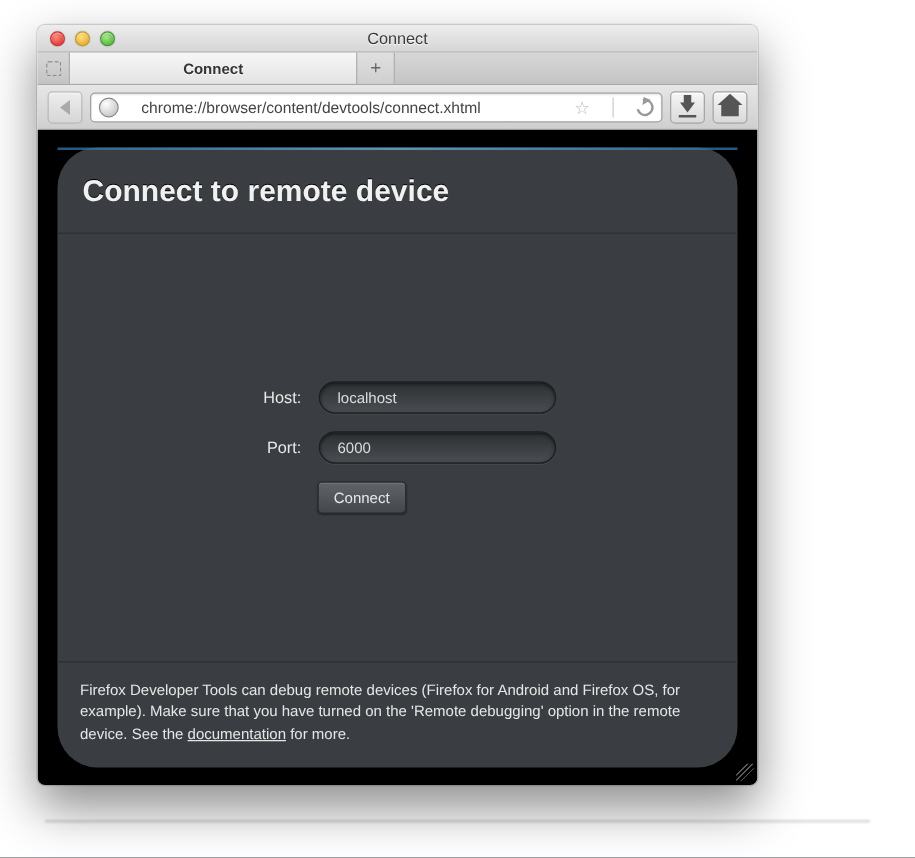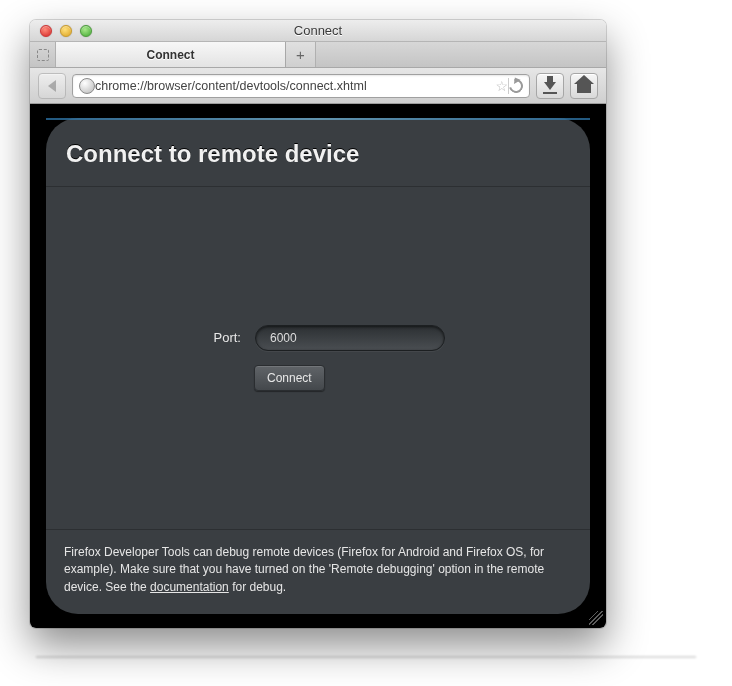--- a/index.html
+++ b/index.html
@@ -113,21 +113,21 @@
     border:1px solid #8a8a8a;
     position: relative;
   }
   .urlbar {
     flex:1; height:24px;
     background: #fff;
     border: 1px solid #a0a0a0;
     border-radius: 4px;
     display:flex; align-items:center;
     padding: 0 6px;
-    gap:0;
+    gap:18px;
     box-shadow: inset 0 1px 2px rgba(0,0,0,0.1);
     font-size: 12.5px;
     color:#444;
   }
   .urlbar .url-text { flex:1; white-space:nowrap; overflow:hidden; }
   .star-icon { color:#bbb; font-size:14px; }
   .divider { width:1px; height:16px; background:#ccc; }
   .reload-icon {
     width:14px;height:14px;border:2px solid #9a9a9a;border-radius:50%;
     border-left-color:transparent; transform:rotate(30deg); position:relative;
@@ -295,30 +295,34 @@
     </div>
   </div>
 
   <div class="content">
     <div class="panel">
       <div class="panel-hr"></div>
       <div class="panel-title">Connect to remote device</div>
 
       <div class="form-area">
         <div class="form-row">
+          <span class="form-label">Host:</span>
+          <input class="pill-input" value="localhost" style="">
+        </div>
+        <div class="form-row">
           <span class="form-label">Port:</span>
           <input class="pill-input" value="6000" style="">
         </div>
         <div class="form-row btn-row">
           <button class="connect-btn">Connect</button>
         </div>
       </div>
 
       <div class="footer-note">
-        <span>Firefox Developer Tools can debug remote devices (Firefox for Android and Firefox OS, for example). Make sure that you have turned on the 'Remote debugging' option in the remote device. See the </span><a href="#" class="doc-link">documentation</a><span> for debug.</span>
+        <span>Firefox Developer Tools can debug remote devices (Firefox for Android and Firefox OS, for example). Make sure that you have turned on the 'Remote debugging' option in the remote device. See the </span><a href="#" class="doc-link">documentation</a><span> for more.</span>
       </div>
     </div>
     <div class="resize-grip"></div>
   </div>
 
 </div>
 
 <div class="window-shadow-line"></div>
 
 </body></html>

